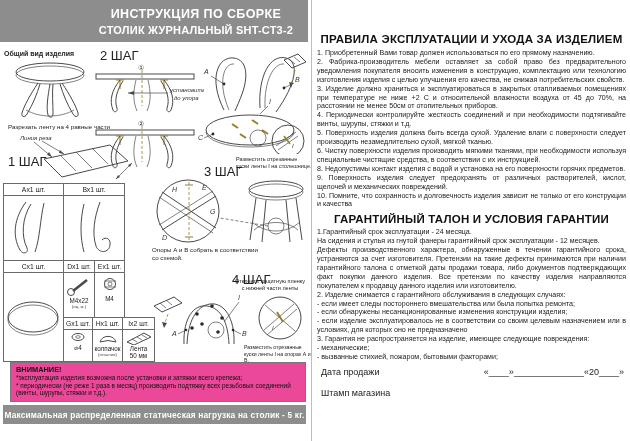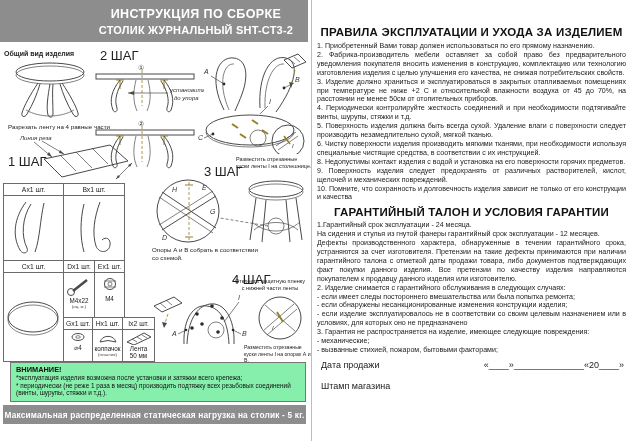--- a/index.html
+++ b/index.html
@@ -31,33 +31,33 @@
   svg .mark{ font-size:7px; fill:#333; }
 
   
   .pt-cell { position:absolute; border:1px solid #6a6a6a; box-sizing:border-box; background:#fff; }
   .pt-hdr  { display:flex; align-items:center; justify-content:center; font-size:6.8px; color:#222; }
   .pt-body { display:flex; flex-direction:column; align-items:center; justify-content:flex-start; }
   .pt-lbl  { font-size:6.3px; color:#222; text-align:center; line-height:1.15; }
   .pt-sub  { font-size:4.4px; color:#444; text-align:center; }
 
   .attention { left:10px; top:362px; width:296px; height:40px; border:1px solid #777;
-               box-sizing:border-box; padding:2px 5px; background:#86efac; }
+               box-sizing:border-box; padding:2px 5px; background:#ec4899; }
   .attention-title { font-size:7.4px; font-weight:bold; color:#111; }
   .attention-line  { font-size:6.4px; line-height:1.18; color:#111; }
 
   .footer-bar { left:3px; top:405px; width:303px; height:19px; background:#8d8d8d; color:#fff;
                 font-weight:bold; font-size:8.3px; display:flex; align-items:center; justify-content:center;
                 letter-spacing:.2px; }
 
   .divider { left:311px; top:0; width:1px; height:441px; background:#bdbdbd; }
 
   
   .right { left:317px; top:22px; width:309px; }
-  .sec-title { margin:4px 0 4px 0; font-size:11.5px; font-weight:bold; text-align:center; color:#111; letter-spacing:.2px; }
+  .sec-title { margin:11px 0 4px 0; font-size:11.5px; font-weight:bold; text-align:center; color:#111; letter-spacing:.2px; }
   .sec-title.second { margin:4px 0 3px 0; }
   .rule { margin:0; font-size:7.1px; line-height:8.9px; text-align:justify; color:#222; }
   .date-row { margin-top:5px; display:flex; justify-content:space-between; font-size:9px; color:#222;
               padding:0 2px 0 4px; }
   .stamp { margin-top:11px; padding-left:4px; font-size:9px; color:#222; }
 </style>
 </head>
 <body>
 
 <div class="page">

